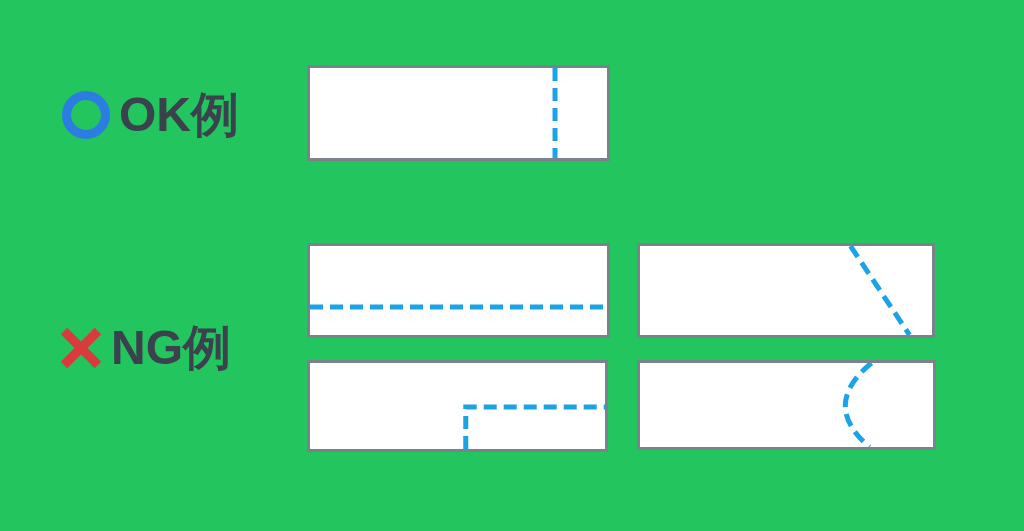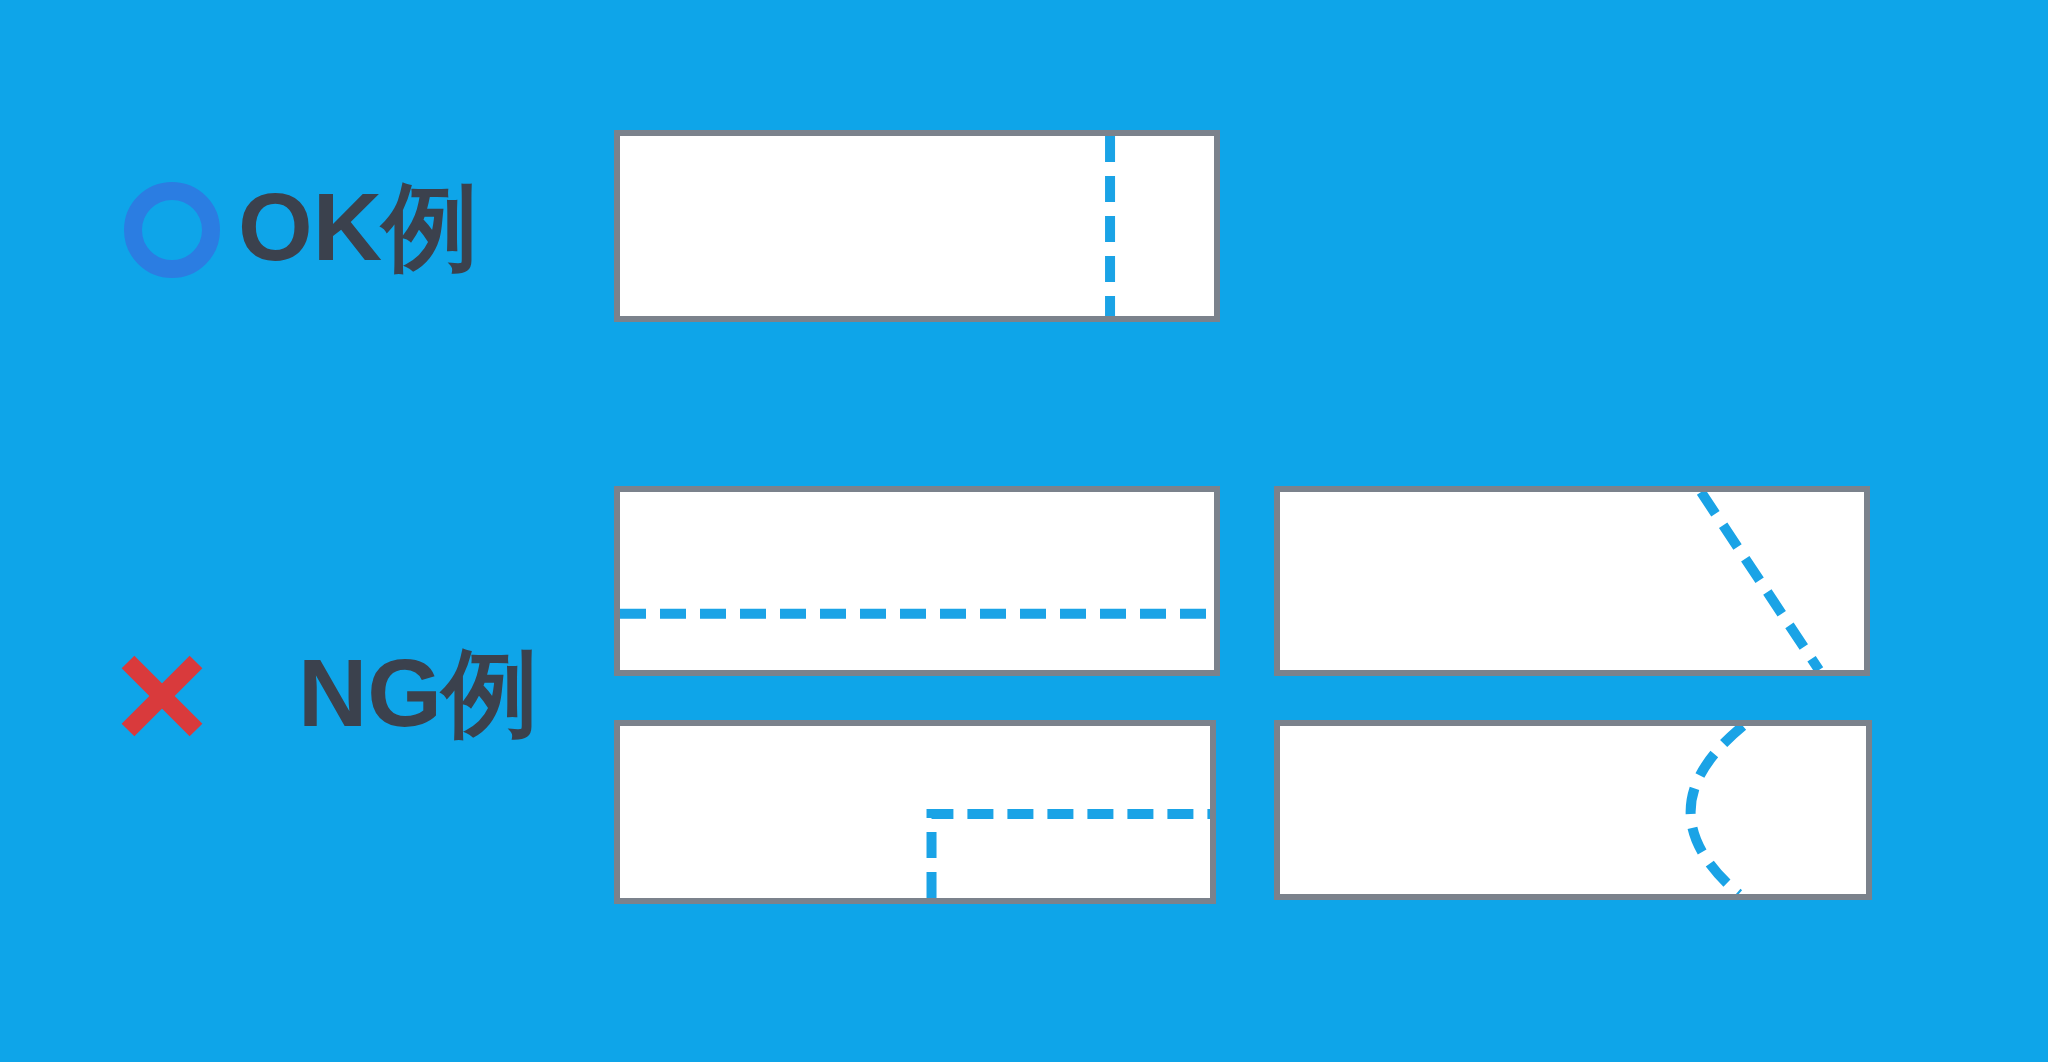--- a/index.html
+++ b/index.html
@@ -51,41 +51,41 @@
 
   #panel-ok        { left: 307px; top: 65px;  width: 303px; height: 96px; }
   #panel-ng-horiz  { left: 307px; top: 243px; width: 303px; height: 95px; }
   #panel-ng-diag   { left: 637px; top: 243px; width: 298px; height: 95px; }
   #panel-ng-step   { left: 307px; top: 360px; width: 301px; height: 92px; }
   #panel-ng-curve  { left: 637px; top: 360px; width: 299px; height: 90px; }
 </style>
 </head>
 <body style="background: rgb(247, 248, 250);">
 
-<div class="canvas" style="background: #0ea5e9;">
+<div class="canvas" style="background: #22c55e;">
 
   <div class="label-group ok">
     <span class="circle-icon" style="border-color: rgb(43, 125, 226);"></span>
     <span class="label-text" style="color: rgb(59, 65, 77);">OK例</span>
   </div>
 
   <div class="panel" id="panel-ok" style="border-color: rgb(123, 130, 140); background: rgb(255, 255, 255);">
       <svg viewBox="0 0 297 90" preserveAspectRatio="none">
         <path d="M 245.02499999999998,0 L 245.02499999999998,90" fill="none" stroke="#1aa3e6" stroke-width="5" stroke-dasharray="13 7"></path>
       </svg>
     </div>
 
   <div class="label-group ng">
     <span class="cross-icon">
       <svg viewBox="0 0 42 42" width="42" height="42" aria-hidden="true">
         <line class="cross-stroke" x1="4" y1="4" x2="38" y2="38" stroke="#d93a3c" stroke-width="9"></line>
         <line class="cross-stroke" x1="38" y1="4" x2="4" y2="38" stroke="#d93a3c" stroke-width="9"></line>
       </svg>
     </span>
-    <span class="label-text" style="color: rgb(59, 65, 77); margin-left: 38px;">NG例</span>
+    <span class="label-text" style="color: rgb(59, 65, 77);">NG例</span>
   </div>
 
   <div class="panel" id="panel-ng-horiz" style="border-color: rgb(123, 130, 140); background: rgb(255, 255, 255);">
       <svg viewBox="0 0 297 89" preserveAspectRatio="none">
         <path d="M 0,60.876000000000005 L 297,60.876000000000005" fill="none" stroke="#1aa3e6" stroke-width="5" stroke-dasharray="13 7"></path>
       </svg>
     </div>
 
   <div class="panel" id="panel-ng-diag" style="border-color: rgb(123, 130, 140); background: rgb(255, 255, 255);">
       <svg viewBox="0 0 292 89" preserveAspectRatio="none">

